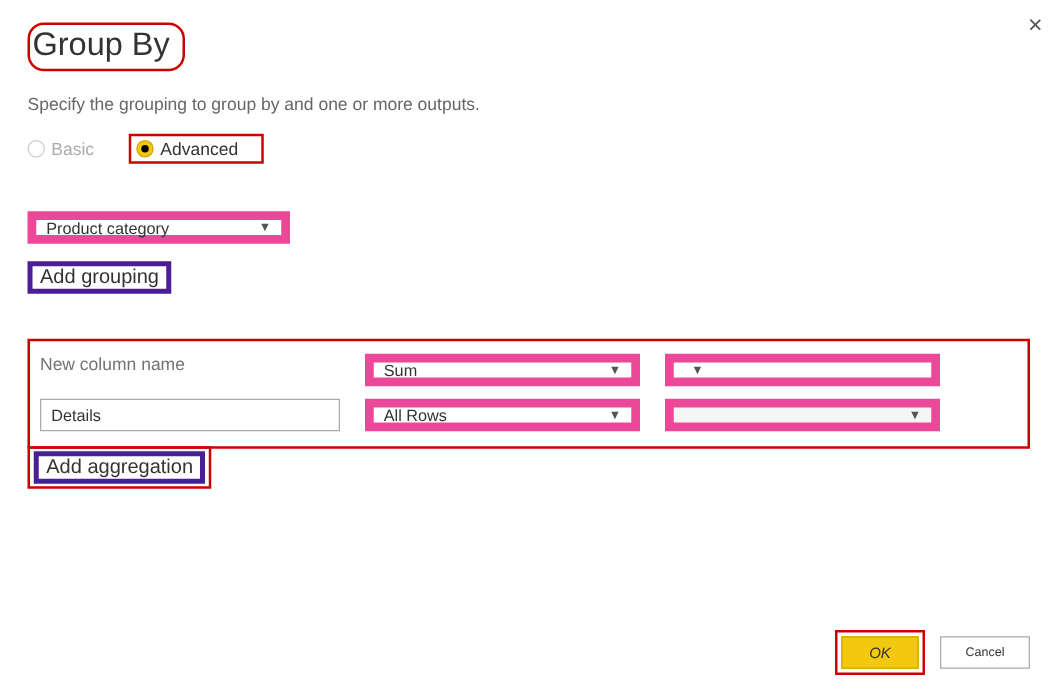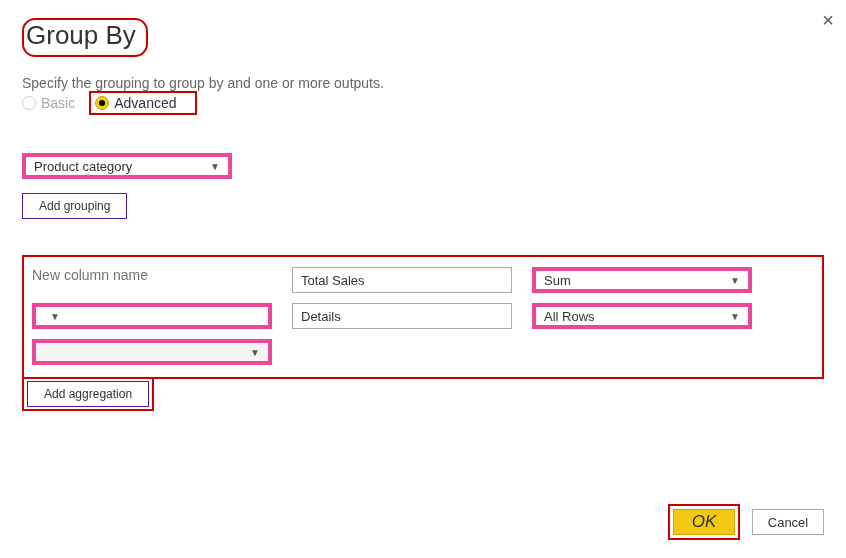--- a/index.html
+++ b/index.html
@@ -33,23 +33,24 @@
     .hl-box {
       border: 2px solid #c00;
     }
     .hl-title { display: inline-block; padding: 0 6px 2px 2px; border-radius: 13px; }
     .subtitle {
       color: #666;
       margin-top: 18px;
       font-size: 14px;
     }
     .mode-row {
+      margin-top: 16px;
       display: flex;
       align-items: center;
-      gap: 14px;
+      gap: 28px;
     }
     .radio {
       display: inline-flex;
       align-items: center;
       gap: 5px;
       font-size: 14px;
       cursor: pointer;
     }
     .radio .ring {
       width: 14px; height: 14px;
@@ -73,21 +74,21 @@
     .radio.disabled { color: #aaa; cursor: default; }
     .radio.disabled .ring { border-color: #ccc; }
     .hl-adv {
       display: inline-flex;
       align-items: center;
       padding: 2px 18px 2px 4px;
     }
     .group-section { margin-top: 38px; }
     .select {
       background: #fff;
-      border: 4px solid #ec4899;
+      border: 7px solid #ec4899;
       height: 26px;
       display: inline-flex;
       align-items: center;
       justify-content: space-between;
       padding: 0 8px;
       font-size: 13px;
       color: #333;
       cursor: pointer;
     }
     .select .sel-label { flex: 1; }
@@ -102,24 +103,24 @@
       border: 1px solid #aaa;
       height: 26px;
       padding: 0 8px;
       font-size: 13px;
       color: #333;
       display: inline-flex;
       align-items: center;
     }
     .btn {
       background: #fff;
-      border: 1px solid #4c1d95;
-      height: 26px;
-      padding: 0 16px;
-      font-size: 12px;
+      border: 4px solid #4c1d95;
+      height: 26px;
+      padding: 0 6px;
+      font-size: 16px;
       color: #333;
       cursor: pointer;
       display: inline-flex;
       align-items: center;
     }
     .w210 { width: 210px; }
     .agg-block {
       margin-top: 36px;
       padding: 10px 8px 12px 8px;
     }
@@ -148,33 +149,33 @@
       gap: 12px;
     }
     .btn-ok {
       background: #f2c811;
       border: 1px solid #d0a600;
       height: 26px;
       width: 62px;
       display: inline-flex;
       align-items: center;
       justify-content: center;
-      font-size: 17px;
+      font-size: 12px;
       cursor: pointer;
       font-style: italic;
     }
     .btn-cancel {
       background: #fff;
       border: 1px solid #aaa;
       height: 26px;
       width: 72px;
       display: inline-flex;
       align-items: center;
       justify-content: center;
-      font-size: 13px;
+      font-size: 10px;
       cursor: pointer;
     }
     .hl-ok { display: inline-flex; padding: 3px; }
   </style>
 </head>
 <body>
 
 
 
 <div class="close-x">×</div>
@@ -205,23 +206,20 @@
   </div>
   <div style="margin-top:14px;">
     <div class="btn">Add grouping</div>
   </div>
 </div>
 
 <div class="hl-box agg-block">
   <div class="agg-grid">
     <div class="agg-header">New column name</div>
 
-    <div class="input">
-        <span>Total Sales</span>
-      </div>
     <div class="select">
       <span class="sel-label">Sum</span>
       <span class="caret">▼</span>
     </div>
     <div class="select">
       <span class="caret">▼</span>
     </div>
 
     <div class="input">
         <span>Details</span>

